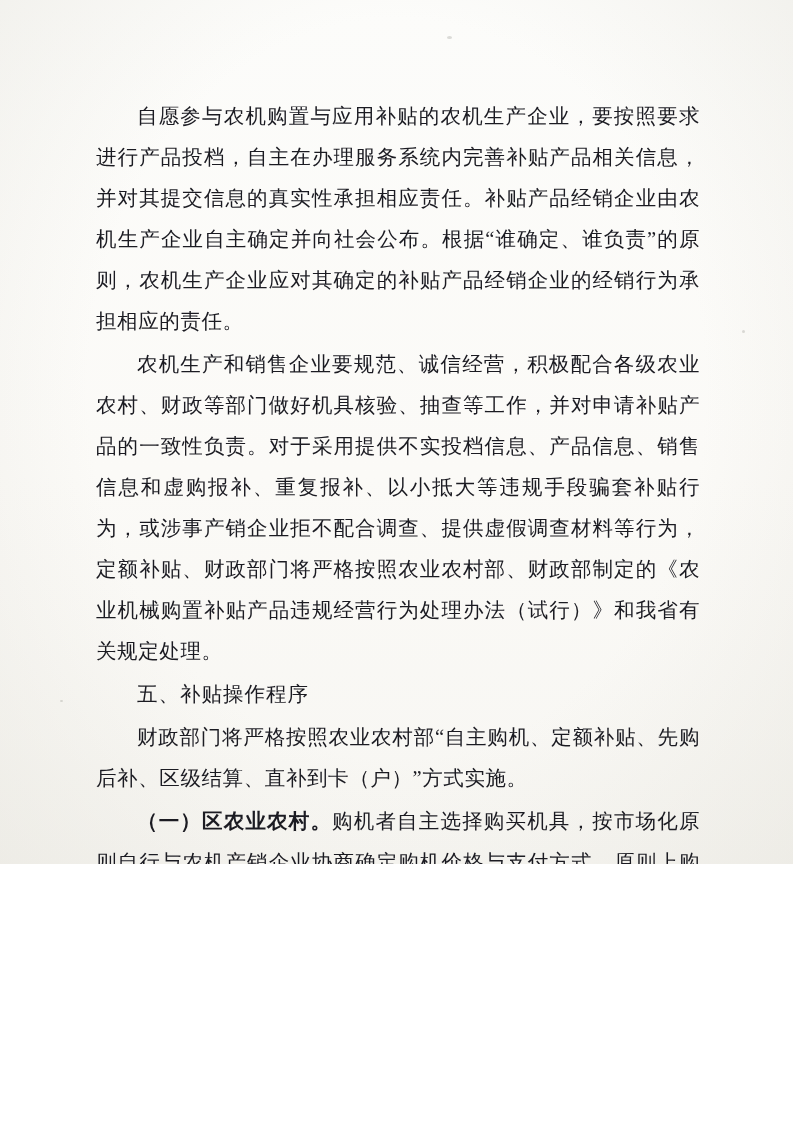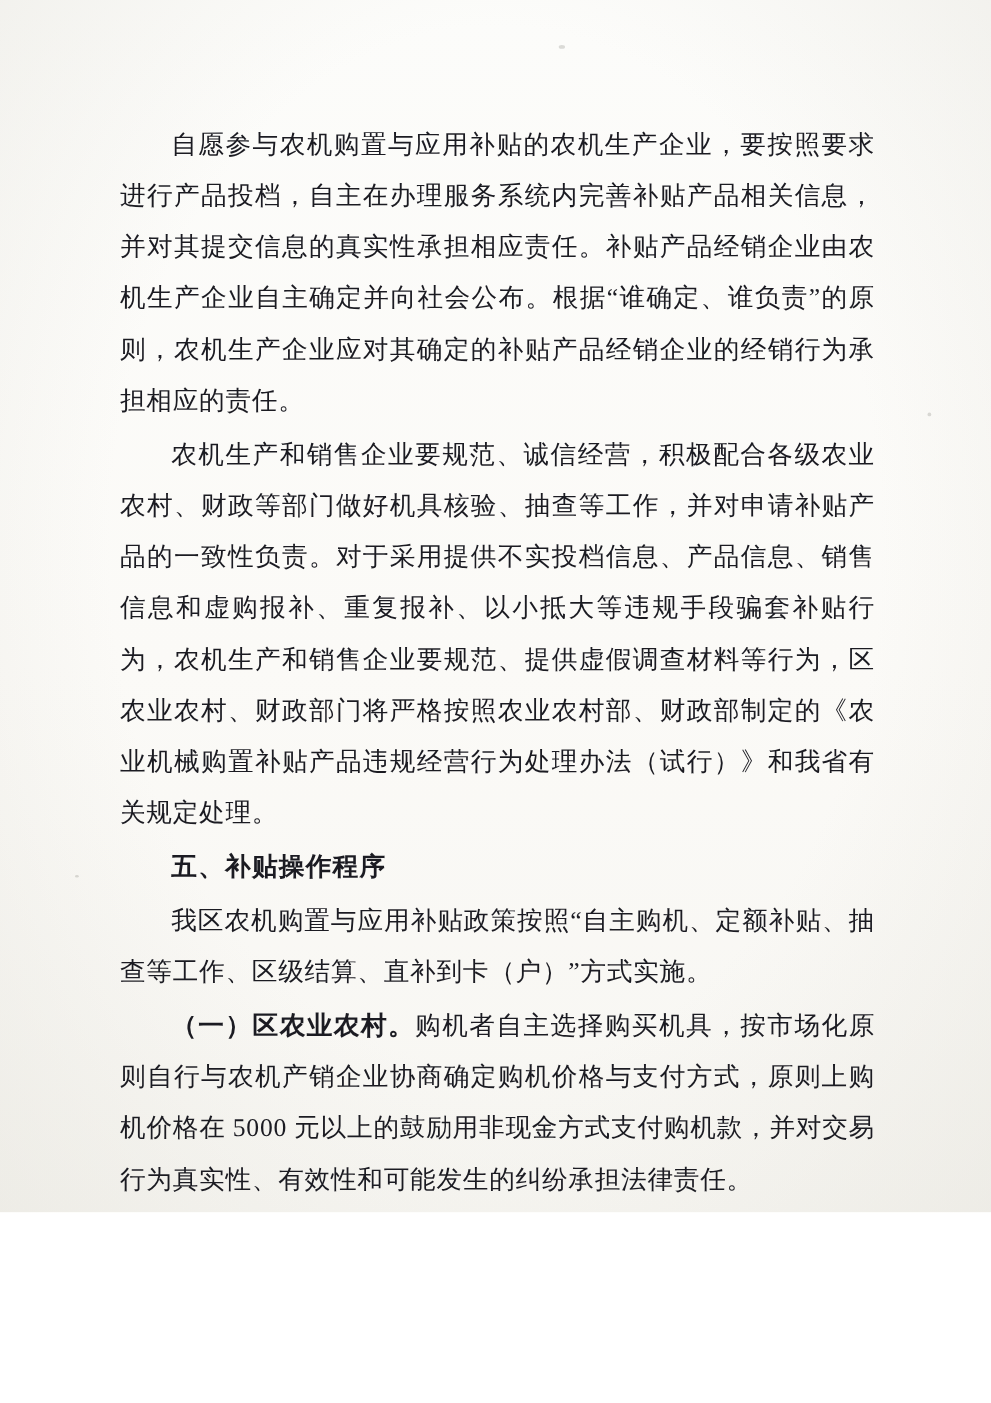--- a/index.html
+++ b/index.html
@@ -6,21 +6,21 @@
     margin: 0;
     padding: 0;
     background: #ffffff;
   }
   body {
     font-family: "Liberation Serif", "DejaVu Serif", serif;
   }
   .page {
     position: relative;
     width: 793px;
-    height: 970px;
+    height: 864px;
     background: #fdfdfb;
     overflow: hidden;
     box-sizing: border-box;
   }
   
   .paper-texture {
     position: absolute;
     inset: 0;
     background:
       radial-gradient(ellipse at 50% 45%, rgba(255,255,255,0) 55%, rgba(226,224,216,0.45) 100%),
@@ -38,21 +38,21 @@
     font-size: 20.5px;
     line-height: 41px;
     color: #1b1b22;
     text-align: justify;
     text-justify: inter-ideograph;
     letter-spacing: 0.6px;
     text-indent: 41px;
     font-weight: 500;
   }
   p.para.heading {
-    font-weight: bold;
+    font-weight: normal;
     letter-spacing: 1px;
   }
   .bold-lead {
     font-weight: bold;
   }
   .page-number {
     position: absolute;
     left: 0;
     right: 0;
     top: 1022px;
@@ -74,21 +74,21 @@
 
 <div class="page">
   <div class="paper-texture"></div>
 
   <div class="speckle" style="left:447px; top:36px; width:5px; height:3px;"></div>
   <div class="speckle" style="left:742px; top:330px; width:3px; height:3px;"></div>
   <div class="speckle" style="left:60px; top:700px; width:3px; height:2px;"></div>
 
   <div class="content">
     <p class="para">自愿参与农机购置与应用补贴的农机生产企业，要按照要求进行产品投档，自主在办理服务系统内完善补贴产品相关信息，并对其提交信息的真实性承担相应责任。补贴产品经销企业由农机生产企业自主确定并向社会公布。根据“谁确定、谁负责”的原则，农机生产企业应对其确定的补贴产品经销企业的经销行为承担相应的责任。</p>
-    <p class="para">农机生产和销售企业要规范、诚信经营，积极配合各级农业农村、财政等部门做好机具核验、抽查等工作，并对申请补贴产品的一致性负责。对于采用提供不实投档信息、产品信息、销售信息和虚购报补、重复报补、以小抵大等违规手段骗套补贴行为，农机生产和销售企业要规范、提供虚假调查材料等行为，区农业农村、财政部门将严格按照农业农村部、财政部制定的《农业机械购置补贴产品违规经营行为处理办法（试行）》和我省有关规定处理。</p>
+    <p class="para">农机生产和销售企业要规范、诚信经营，积极配合各级农业农村、财政等部门做好机具核验、抽查等工作，并对申请补贴产品的一致性负责。对于采用提供不实投档信息、产品信息、销售信息和虚购报补、重复报补、以小抵大等违规手段骗套补贴行为，或涉事产销企业拒不配合调查、提供虚假调查材料等行为，定额补贴、财政部门将严格按照农业农村部、财政部制定的《农业机械购置补贴产品违规经营行为处理办法（试行）》和我省有关规定处理。</p>
     <p class="para heading">五、补贴操作程序</p>
-    <p class="para">我区农机购置与应用补贴政策按照“自主购机、定额补贴、抽查等工作、区级结算、直补到卡（户）”方式实施。</p>
+    <p class="para">财政部门将严格按照农业农村部“自主购机、定额补贴、先购后补、区级结算、直补到卡（户）”方式实施。</p>
     <p class="para"><span class="bold-lead">（一）区农业农村。</span><span>购机者自主选择购买机具，按市场化原则自行与农机产销企业协商确定购机价格与支付方式，原则上购机价格在 5000 元以上的鼓励用非现金方式支付购机款，并对交易行为真实性、有效性和可能发生的纠纷承担法律责任。</span></p>
 
   </div>
 
   <div class="page-number">4</div>
 </div>
 
 </body></html>

